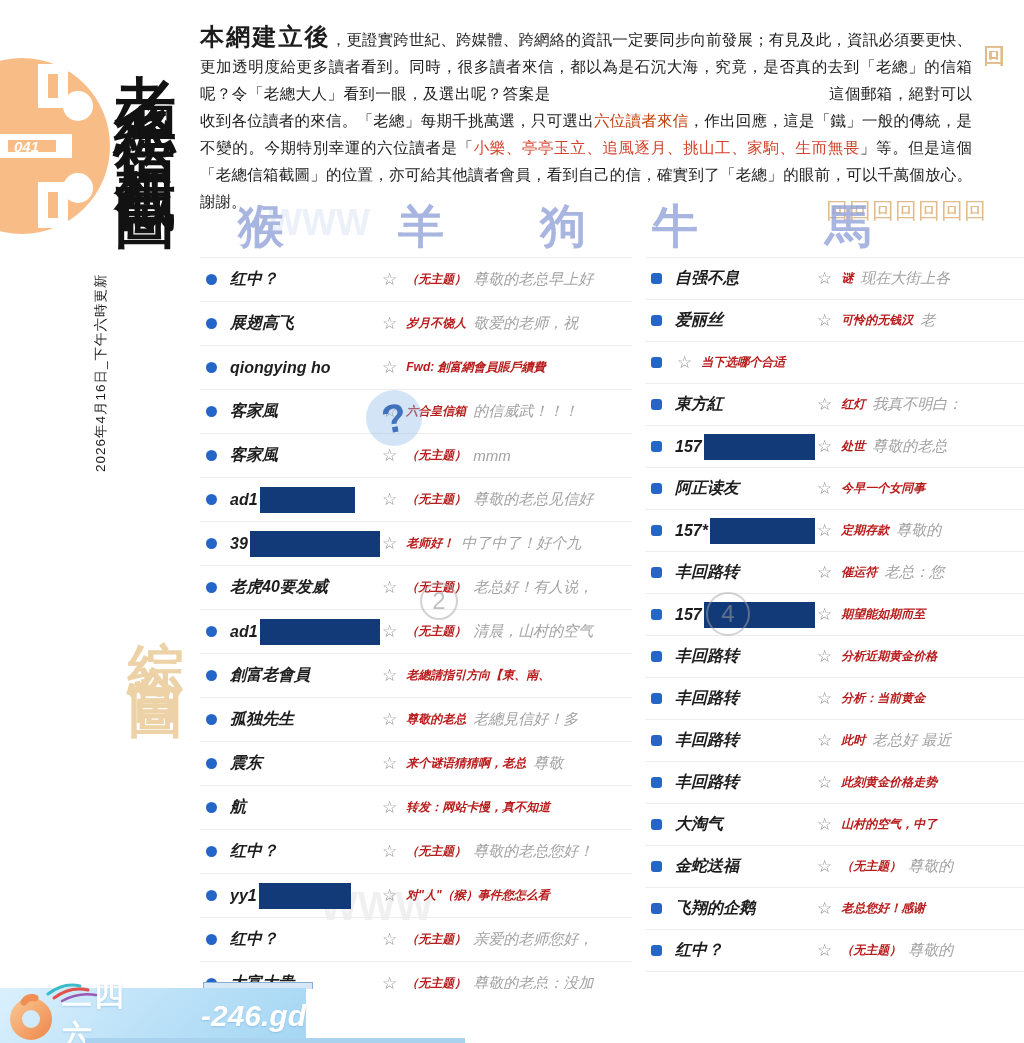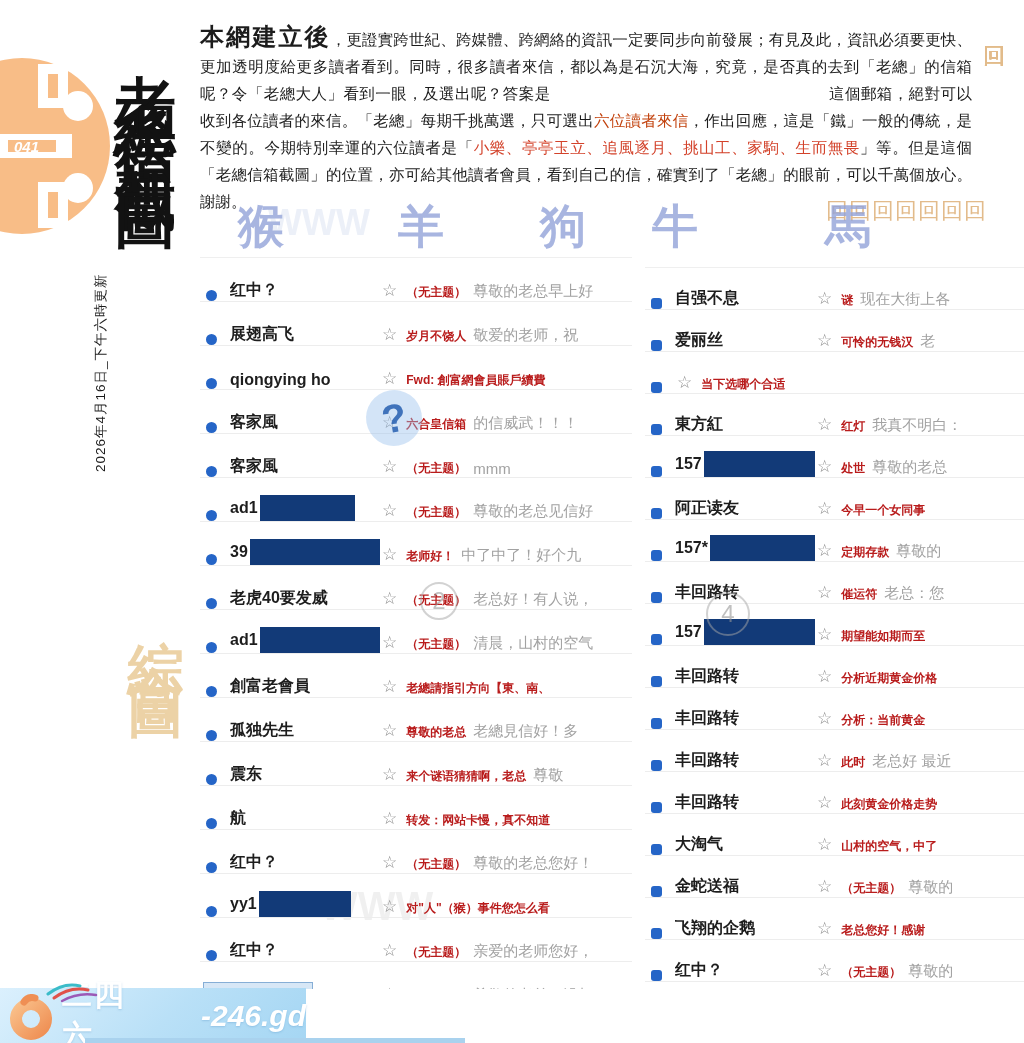--- a/index.html
+++ b/index.html
@@ -37,23 +37,23 @@
   
   .zodiac{position:absolute;left:200px;top:196px;width:720px;height:64px;pointer-events:none;}
   .zodiac span{position:absolute;font-size:46px;font-weight:700;
                font-family:"Liberation Serif","DejaVu Serif",serif;
                color:rgba(146,162,216,.8);}
   .ghost{position:absolute;color:rgba(170,185,225,.22);font-weight:900;pointer-events:none;}
 
   
   .list{position:absolute;overflow:hidden;border-top:1px solid #efefef;}
   #list-left{left:200px;top:257px;width:432px;height:731px;}
-  #list-right{left:645px;top:267px;width:379px;height:716px;}
-  .email-row{display:flex;align-items:flex-end;height:43px;border-bottom:1px solid #ededed;
-             white-space:nowrap;overflow:hidden;}
+  #list-right{left:645px;top:257px;width:379px;height:716px;}
+  .email-row{display:flex;align-items:center;height:43px;border-bottom:1px solid #ededed;
+             white-space:nowrap;overflow:hidden;font-style:italic;}
   #list-right .email-row{height:41px;}
   .dot{width:11px;height:11px;border-radius:50%;background:#2565c7;margin:0 13px 0 6px;flex:none;}
   #list-right .dot{border-radius:3px;}
   .sender{width:150px;flex:none;font-weight:700;font-size:16px;color:#1d1d1d;
           display:flex;align-items:center;overflow:hidden;}
   #list-right .sender{width:140px;}
   .redact{display:inline-block;height:26px;background:#123a78;margin-left:2px;flex:none;}
   .redact.tall{height:36px;}
   .star{color:#8f8f8f;font-size:17px;margin:0 9px 0 2px;flex:none;}
   .subject{font-weight:700;color:#b91c1c;font-size:12px;flex:none;}

